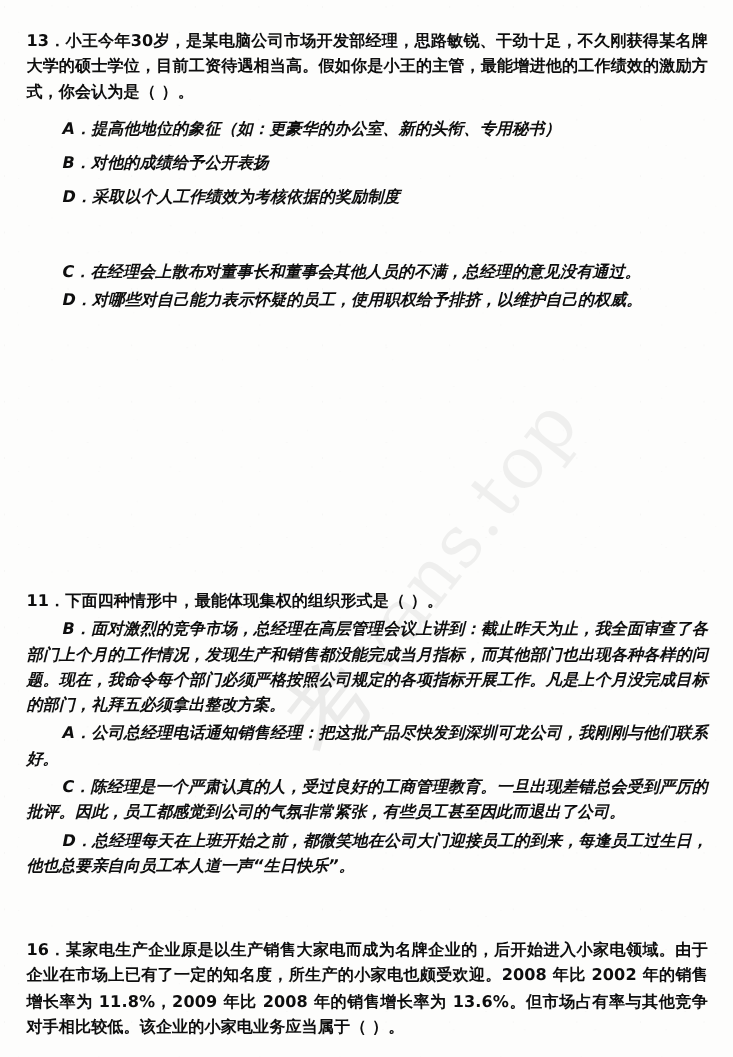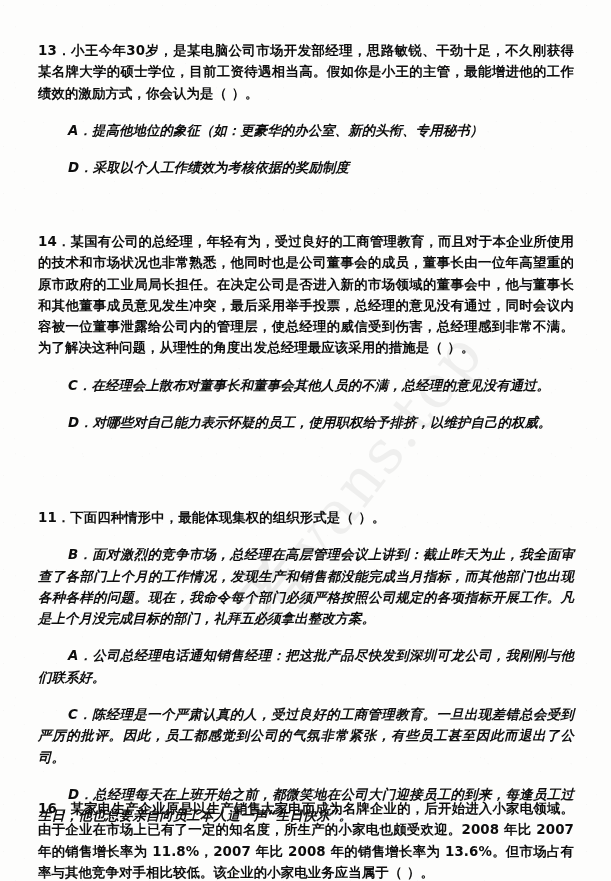--- a/index.html
+++ b/index.html
@@ -72,21 +72,21 @@
     z-index: 5;
   }
 
   .qblock {
     position: absolute;
     left: 22px;
     width: 568px;
   }
 
   .ptext {
-    margin: 16px;
+    margin: 0;
     color: #1a1a1a;
     font-size: 13.4px;
     line-height: 21.3px;
     text-align: justify;
     text-justify: inter-ideograph;
     font-weight: 700;
     font-family: "DejaVu Sans", "Liberation Sans", sans-serif;
     letter-spacing: 0.1px;
     -webkit-font-smoothing: none;
   }
@@ -110,35 +110,35 @@
   <div id="watermark">
     <span class="wm-cn">考</span>
       <span>vans.top</span>
   </div>
 
   <div id="content">
 
     <div class="qblock" style="top:24px;">
       <p class="ptext">13．小王今年30岁，是某电脑公司市场开发部经理，思路敏锐、干劲十足，不久刚获得某名牌大学的硕士学位，目前工资待遇相当高。假如你是小王的主管，最能增进他的工作绩效的激励方式，你会认为是（        ）。</p>
       <p class="ptext opt" style="margin-top:10px;">A．提高他地位的象征（如：更豪华的办公室、新的头衔、专用秘书）</p>
+      <p class="ptext opt" style="margin-top:7px;">B．对他的成绩给予公开表扬</p>
       <p class="ptext opt" style="margin-top:7px;">D．采取以个人工作绩效为考核依据的奖励制度</p>
     </div>
 
     <div class="qblock" style="top:215px;">
-      <p class="ptext">14．某国有公司的总经理，年轻有为，受过良好的工商管理教育，而且对于本企业所使用的技术和市场状况也非常熟悉，他同时也是公司董事会的成员，董事长由一位年高望重的原市政府的工业局局长担任。在决定公司是否进入新的市场领域的董事会中，他与董事长和其他董事成员意见发生冲突，最后采用举手投票，总经理的意见没有通过，同时会议内容被一位董事泄露给公司内的管理层，使总经理的威信受到伤害，总经理感到非常不满。为了解决这种问题，从理性的角度出发总经理最应该采用的措施是（        ）。</p>
       <p class="ptext opt" style="margin-top:2px;">C．在经理会上散布对董事长和董事会其他人员的不满，总经理的意见没有通过。</p>
       <p class="ptext opt" style="margin-top:2px;">D．对哪些对自己能力表示怀疑的员工，使用职权给予排挤，以维护自己的权威。</p>
     </div>
 
     <div class="qblock" style="top:491px;">
       <p class="ptext">11．下面四种情形中，最能体现集权的组织形式是（        ）。</p>
       <p class="ptext opt" style="margin-top:2px;">B．面对激烈的竞争市场，总经理在高层管理会议上讲到：截止昨天为止，我全面审查了各部门上个月的工作情况，发现生产和销售都没能完成当月指标，而其他部门也出现各种各样的问题。现在，我命令每个部门必须严格按照公司规定的各项指标开展工作。凡是上个月没完成目标的部门，礼拜五必须拿出整改方案。</p>
       <p class="ptext opt" style="margin-top:2px;">A．公司总经理电话通知销售经理：把这批产品尽快发到深圳可龙公司，我刚刚与他们联系好。</p>
       <p class="ptext opt" style="margin-top:2px;">C．陈经理是一个严肃认真的人，受过良好的工商管理教育。一旦出现差错总会受到严厉的批评。因此，员工都感觉到公司的气氛非常紧张，有些员工甚至因此而退出了公司。</p>
       <p class="ptext opt" style="margin-top:2px;">D．总经理每天在上班开始之前，都微笑地在公司大门迎接员工的到来，每逢员工过生日，他也总要亲自向员工本人道一声“生日快乐”。</p>
     </div>
 
     <div class="qblock" style="top:782px;">
-      <p class="ptext">16．某家电生产企业原是以生产销售大家电而成为名牌企业的，后开始进入小家电领域。由于企业在市场上已有了一定的知名度，所生产的小家电也颇受欢迎。2008 年比 2007 年的销售增长率为 11.8%，2007 年比 2008 年的销售增长率为 13.6%。但市场占有率与其他竞争对手相比较低。该企业的小家电业务应当属于（        ）。</p>
+      <p class="ptext">16．某家电生产企业原是以生产销售大家电而成为名牌企业的，后开始进入小家电领域。由于企业在市场上已有了一定的知名度，所生产的小家电也颇受欢迎。2008 年比 2002 年的销售增长率为 11.8%，2009 年比 2008 年的销售增长率为 13.6%。但市场占有率与其他竞争对手相比较低。该企业的小家电业务应当属于（        ）。</p>
     </div>
 
   </div>
 </div>
 
 </body></html>

